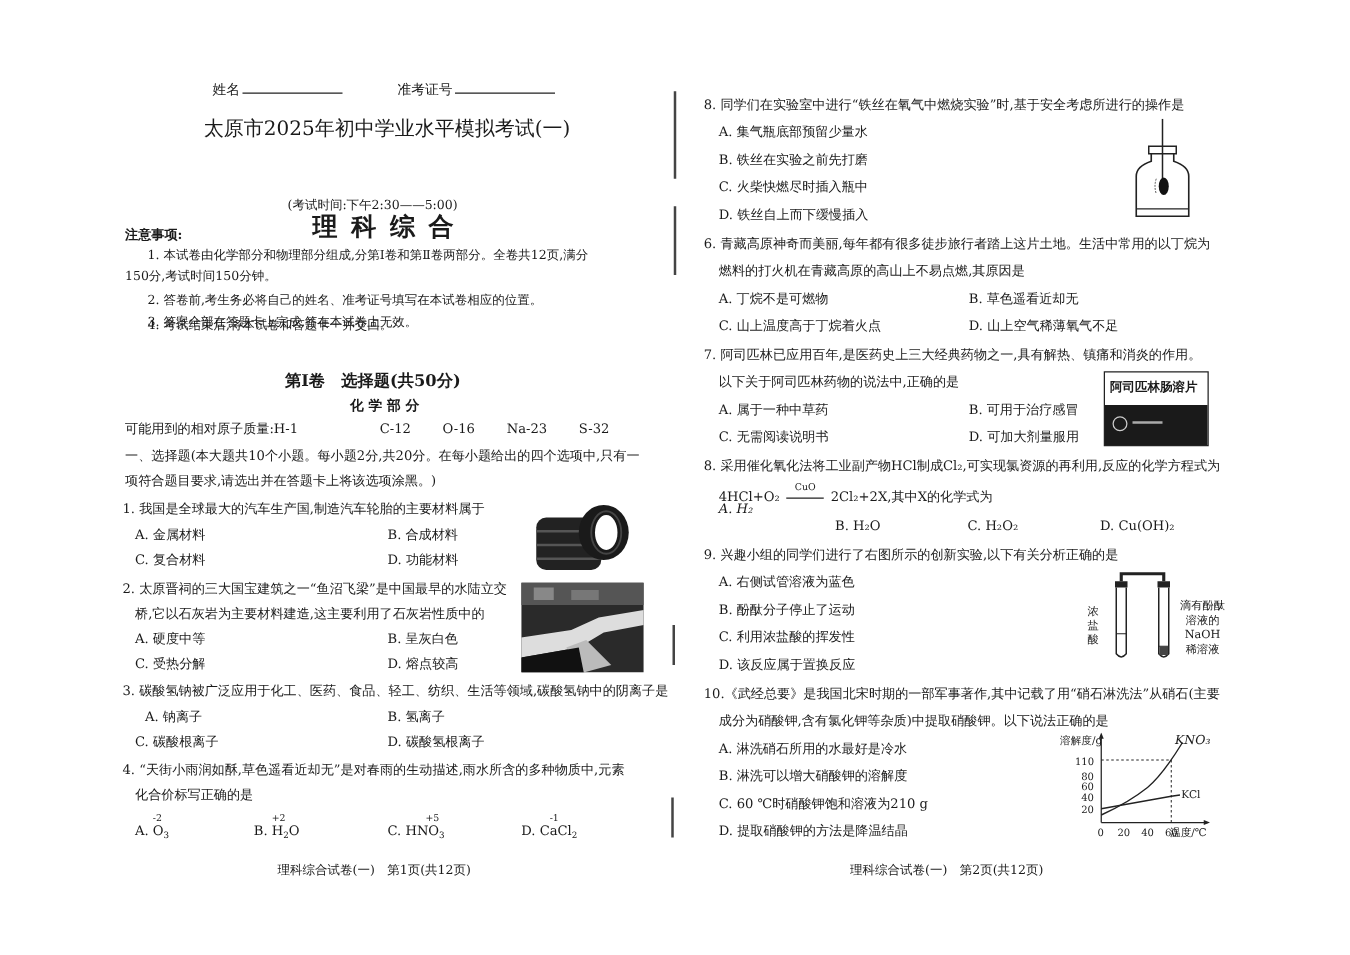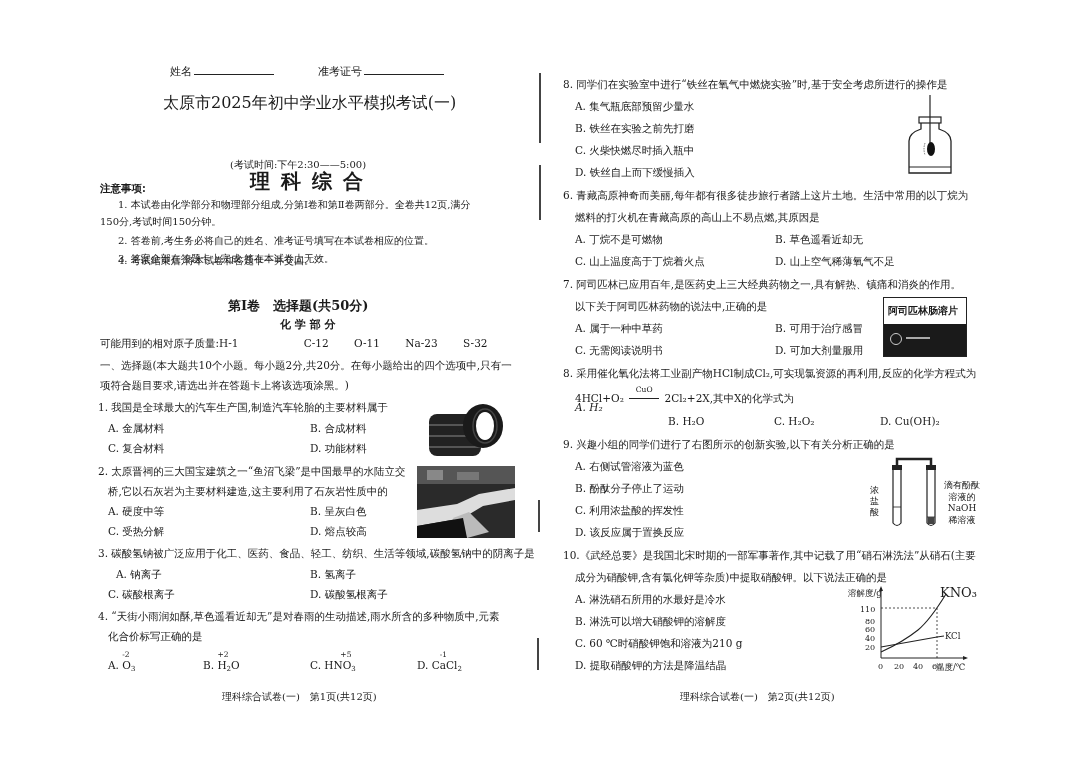--- a/index.html
+++ b/index.html
@@ -38,21 +38,21 @@
   <div class="t sm" style="left:118px;top:234px;">2. 答卷前,考生务必将自己的姓名、准考证号填写在本试卷相应的位置。</div>
   <div class="t sm" style="left:118px;top:252px;">3. 答案全部在答题卡上完成,答在本试卷上无效。</div>
   <div class="t sm" style="left:118px;top:254px;">4. 考试结束后,将本试卷和答题卡一并交回。</div>
 
   <div class="t bold" style="left:228px;top:298px;font-size:13px;line-height:16px;">第Ⅰ卷　选择题(共50分)</div>
   <div class="t bold" style="left:280px;top:318px;font-size:11px;">化 学 部 分</div>
 
   <div class="t" style="left:100px;top:336px;">
     <span>可能用到的相对原子质量:</span><span>H-1</span>
     <span style="margin-left:22px;padding-left:40px;">C-12</span>
-    <span style="margin-left:22px;">O-11</span>
+    <span style="margin-left:22px;">O-16</span>
     <span style="margin-left:22px;">Na-23</span>
     <span style="margin-left:22px;">S-32</span>
   </div>
   <div class="t" style="left:100px;top:358px;">一、选择题(本大题共10个小题。每小题2分,共20分。在每小题给出的四个选项中,只有一</div>
   <div class="t" style="left:100px;top:378px;">项符合题目要求,请选出并在答题卡上将该选项涂黑。)</div>
 
   <div>
     <div class="t" style="left:98px;top:400px;">1. 我国是全球最大的汽车生产国,制造汽车轮胎的主要材料属于</div>
     <div class="t" style="left:108px;top:421px;">A. 金属材料</div>
     <div class="t" style="left:310px;top:421px;">B. 合成材料</div>
@@ -210,21 +210,21 @@
   <div>
     <div class="t" style="left:563px;top:548px;">10.《武经总要》是我国北宋时期的一部军事著作,其中记载了用“硝石淋洗法”从硝石(主要</div>
     <div class="t" style="left:575px;top:570px;">成分为硝酸钾,含有氯化钾等杂质)中提取硝酸钾。以下说法正确的是</div>
     <div class="t" style="left:575px;top:592px;">A. 淋洗硝石所用的水最好是冷水</div>
     <div class="t" style="left:575px;top:614px;">B. 淋洗可以增大硝酸钾的溶解度</div>
     <div class="t" style="left:575px;top:636px;">C. 60 ℃时硝酸钾饱和溶液为210 g</div>
     <div class="t" style="left:575px;top:658px;">D. 提取硝酸钾的方法是降温结晶</div>
 
     <div class="abs" style="left:848px;top:586px;width:130px;height:86px;text-align:center;">
       <div class="t" style="left:0;top:0;font-size:8.5px;">溶解度/g</div>
-      <div class="t" style="left:92px;top:0;font-size:13px;">KNO₃</div>
+      <div class="t" style="left:92px;top:0;font-size:10px;font-style:italic;">KNO₃</div>
       <div class="t" style="left:97px;top:43px;font-size:8.5px;">KCl</div>
       <div class="t" style="left:88px;top:74px;font-size:8.5px;">温度/℃</div>
       <div class="t" style="left:12px;top:17px;font-size:8px;">110</div>
       <div class="t" style="left:17px;top:29px;font-size:8px;">80</div>
       <div class="t" style="left:17px;top:37px;font-size:8px;">60</div>
       <div class="t" style="left:17px;top:46px;font-size:8px;">40</div>
       <div class="t" style="left:17px;top:55px;font-size:8px;">20</div>
       <div class="t" style="left:30px;top:74px;font-size:8px;">0</div>
       <div class="t" style="left:46px;top:74px;font-size:8px;">20</div>
       <div class="t" style="left:65px;top:74px;font-size:8px;">40</div>

